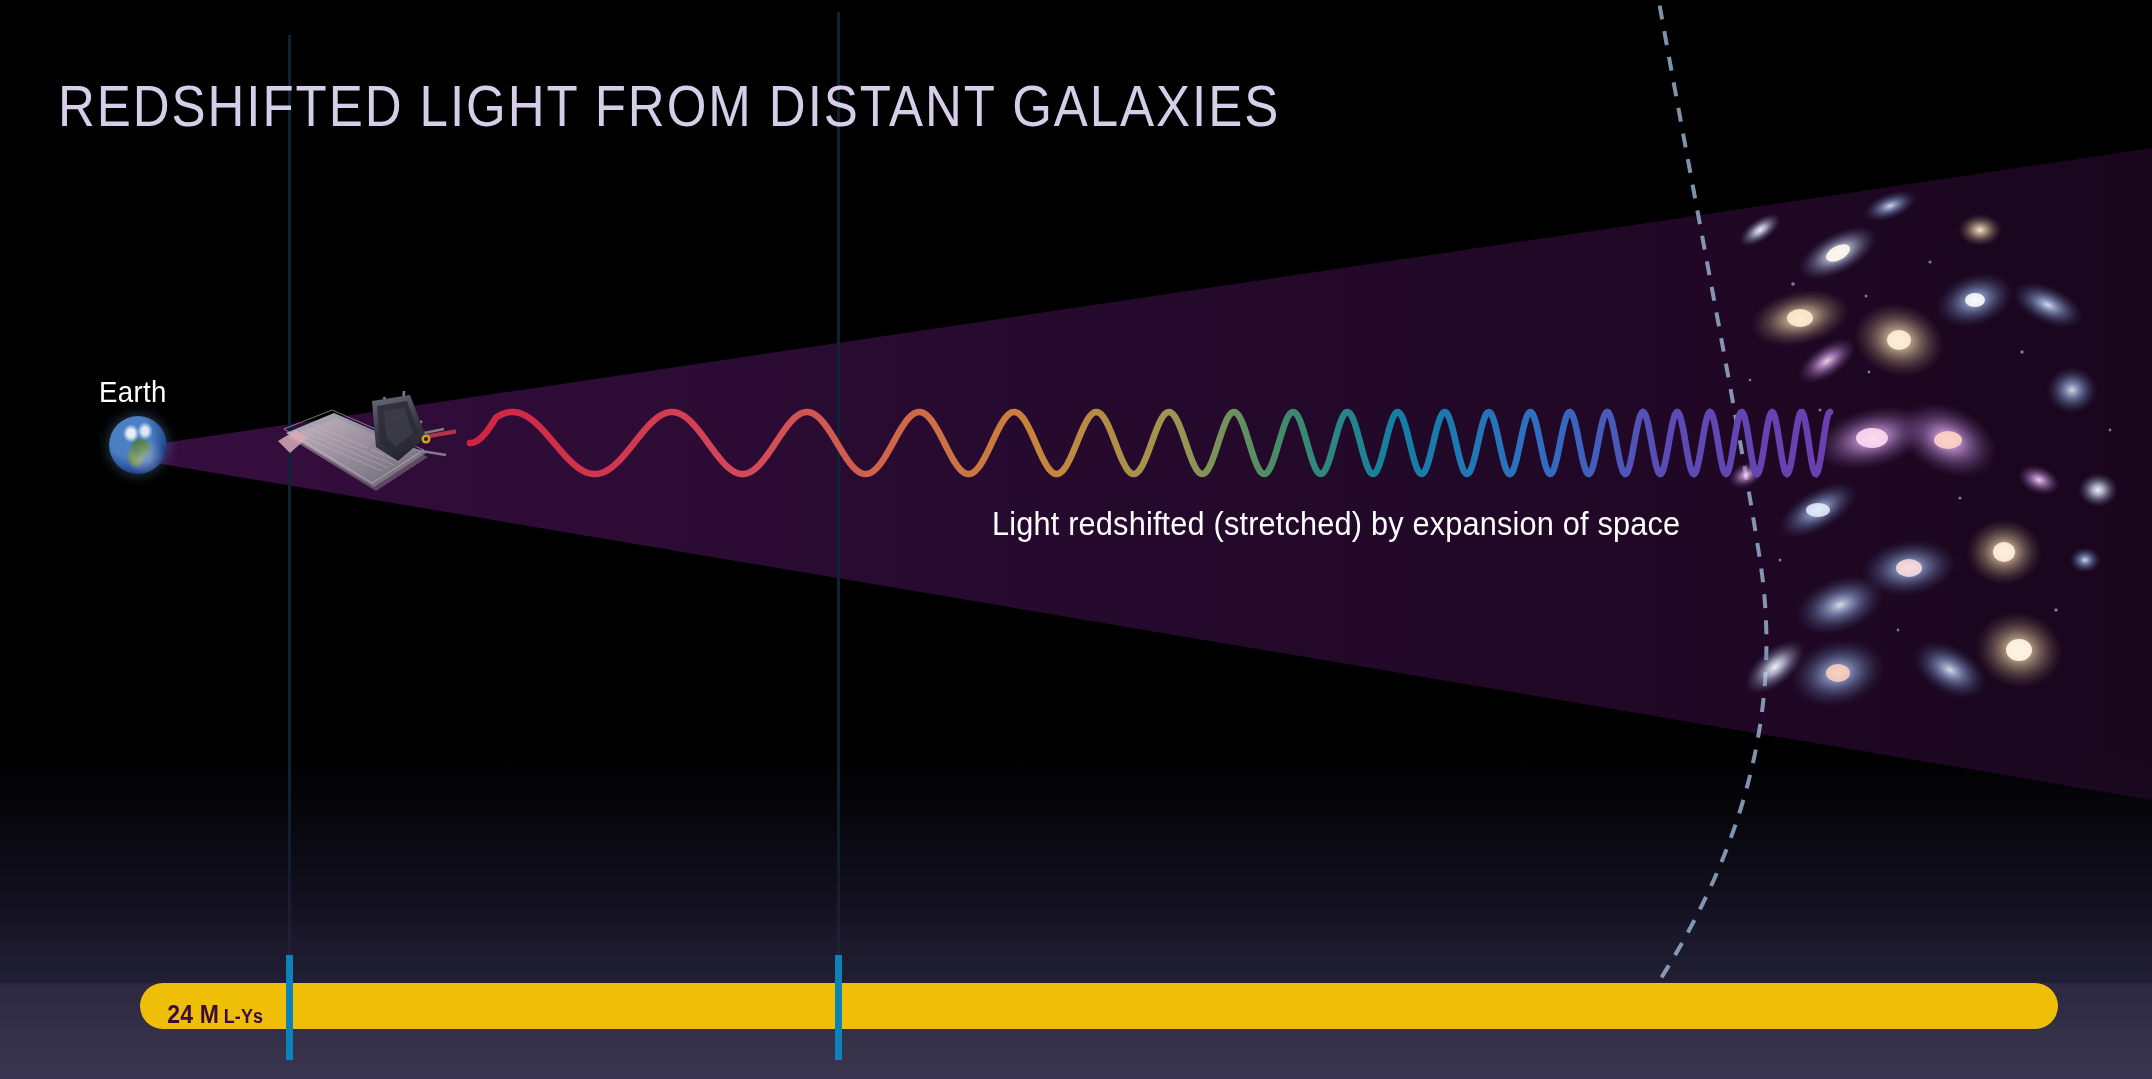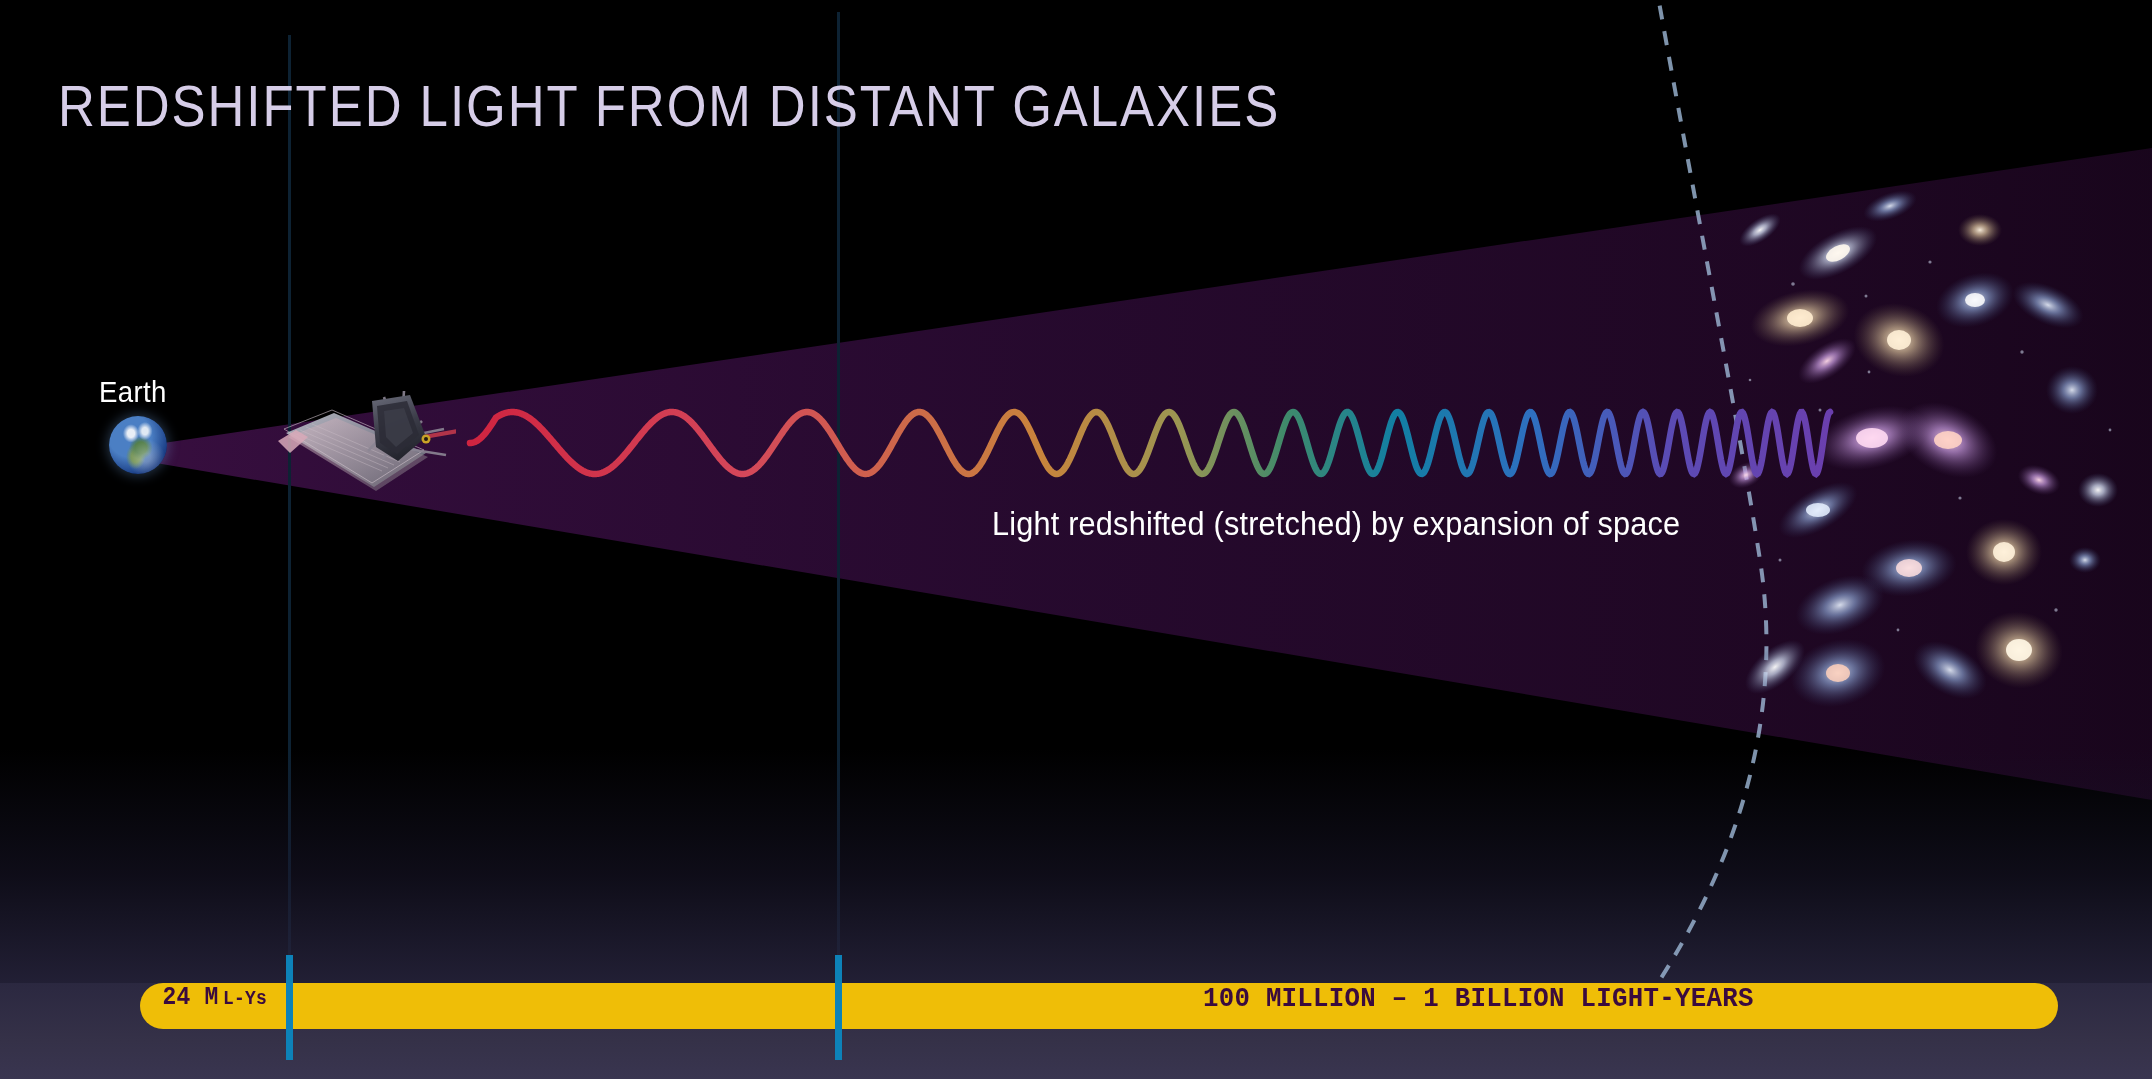--- a/index.html
+++ b/index.html
@@ -100,23 +100,23 @@
 
   
   .scalebar{
     position:absolute; left:140px; top:983px;
     width:1918px; height:46px;
     background:#EFBE07;
     border-radius:23px;
   }
   .seg{
     position:absolute; top:0; height:46px;
-    display:flex; align-items:flex-start; justify-content:center;
+    display:flex; align-items:flex-end; justify-content:center;
     color:#3A0B3E;
-    font-family:Liberation Mono, monospace;
+    font-family:Liberation Sans, sans-serif;
     font-weight:bold;
     white-space:nowrap;
   }
   .seg-a{ left:0;    width:150px; font-size:25px; letter-spacing:0.2px; }
   .seg-b{ left:150px; width:608px; font-size:28px; letter-spacing:0.3px; }
   .seg-c{ left:758px; width:1160px; font-size:28px; letter-spacing:0.3px; }
   .seg em{ font-style:normal; font-size:0.78em; margin-left:5px; }
   .seg span.txt{ transform:scaleX(0.92); display:inline-block; }
 </style>
 </head>
@@ -312,21 +312,18 @@
   <div class="caption">Light redshifted (stretched) by expansion of space</div>
 
   <div class="title">REDSHIFTED LIGHT FROM DISTANT GALAXIES</div>
 
   <div class="bg-bottom-edge"></div>
 
   <div class="scalebar">
     <div class="seg seg-a">
       <span class="txt"><b>24 M</b><em>L-Ys</em></span>
     </div>
-    <div class="seg seg-c">
-      <span class="txt">100 MILLION  – 1 BILLION LIGHT-YEARS</span>
-    </div>
   </div>
 
   <div class="divider lower" style="left:286px; top:955px; height:105px;"></div>
   <div class="divider lower" style="left:835px; top:955px; height:105px;"></div>
 
 </div>
 
 </body></html>

